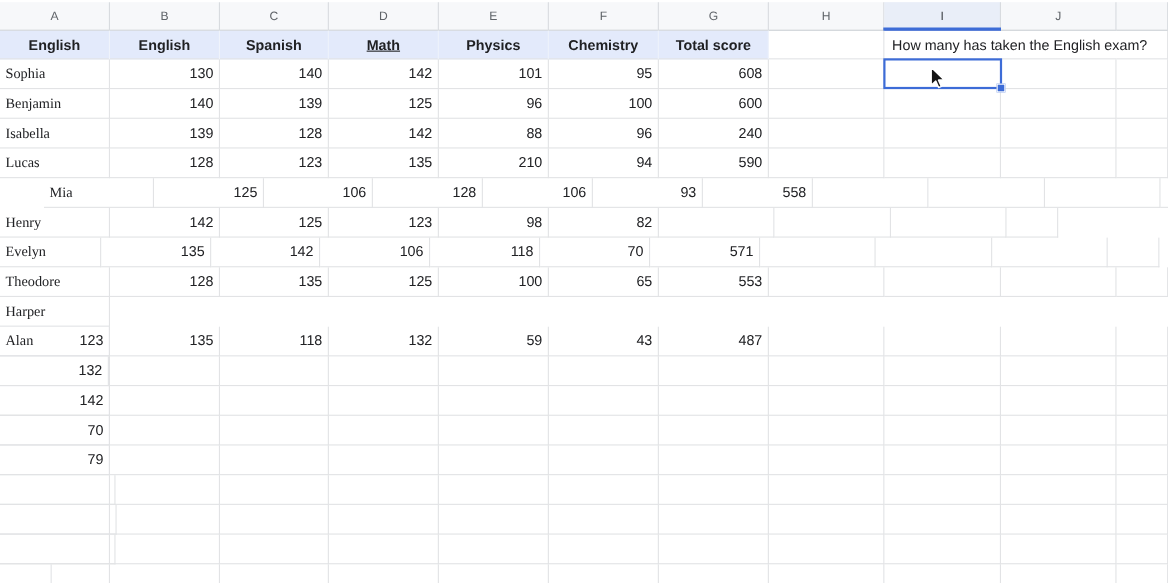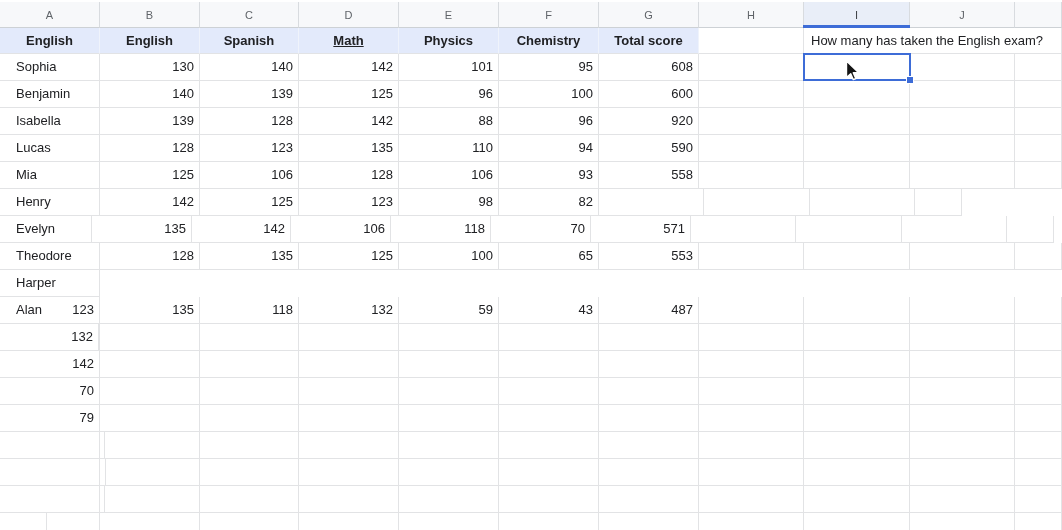--- a/index.html
+++ b/index.html
@@ -35,21 +35,21 @@
   .c{
     box-sizing:border-box;flex:0 0 auto;height:100%;
     border-right:1px solid var(--gridline);border-bottom:1px solid var(--gridline);
     font-size:13px;color:var(--text);overflow:hidden;white-space:nowrap;
     display:block;
   }
   .c.hd{
     background:var(--header-row-bg);font-weight:700;text-align:center;
     border-right:1px solid #eff3fb;
   }
-  .c.name{padding-left:16px;text-align:left;}
+  .c.name{padding-left:5px;text-align:left;font-family:Liberation Serif, serif;}
   .c.num{padding-right:5px;text-align:right;}
   .c.nobr{border-right:none;}
   
   .question{
     position:absolute;left:811px;top:28px;height:26px;line-height:26px;
     font-size:13px;color:var(--text);white-space:nowrap;
   }
   
   .sel-box{
     position:absolute;left:803px;top:53px;width:108px;height:28px;
@@ -118,41 +118,41 @@
         <div class="c" style="width: 105px; line-height: 26px;"></div>
         <div class="c" style="width: 47px; line-height: 26px;"></div>
       </div>
       <div class="row" style="height: 27px;">
         <div class="c name" style="width: 100px; line-height: 26px;">Isabella</div>
         <div class="c num" style="width: 100px; line-height: 26px;">139</div>
         <div class="c num" style="width: 99px; line-height: 26px;">128</div>
         <div class="c num" style="width: 100px; line-height: 26px;">142</div>
         <div class="c num" style="width: 100px; line-height: 26px;">88</div>
         <div class="c num" style="width: 100px; line-height: 26px;">96</div>
-        <div class="c num" style="width: 100px; line-height: 26px;">920</div>
+        <div class="c num" style="width: 100px; line-height: 26px;">240</div>
         <div class="c" style="width: 105px; line-height: 26px;"></div>
         <div class="c" style="width: 106px; line-height: 26px;"></div>
         <div class="c" style="width: 105px; line-height: 26px;"></div>
         <div class="c" style="width: 47px; line-height: 26px;"></div>
       </div>
       <div class="row" style="height: 27px;">
         <div class="c name" style="width: 100px; line-height: 26px;">Lucas</div>
         <div class="c num" style="width: 100px; line-height: 26px;">128</div>
         <div class="c num" style="width: 99px; line-height: 26px;">123</div>
         <div class="c num" style="width: 100px; line-height: 26px;">135</div>
-        <div class="c num" style="width: 100px; line-height: 26px;">110</div>
+        <div class="c num" style="width: 100px; line-height: 26px;">210</div>
         <div class="c num" style="width: 100px; line-height: 26px;">94</div>
         <div class="c num" style="width: 100px; line-height: 26px;">590</div>
         <div class="c" style="width: 105px; line-height: 26px;"></div>
         <div class="c" style="width: 106px; line-height: 26px;"></div>
         <div class="c" style="width: 105px; line-height: 26px;"></div>
         <div class="c" style="width: 47px; line-height: 26px;"></div>
       </div>
       <div class="row" style="height: 27px;">
-        <div class="c name" style="width: 100px; line-height: 26px;">Mia</div>
+        <div class="c name" style="width: 100px; line-height: 26px; margin-left: 40px;">Mia</div>
         <div class="c num" style="width: 100px; line-height: 26px;">125</div>
         <div class="c num" style="width: 99px; line-height: 26px;">106</div>
         <div class="c num" style="width: 100px; line-height: 26px;">128</div>
         <div class="c num" style="width: 100px; line-height: 26px;">106</div>
         <div class="c num" style="width: 100px; line-height: 26px;">93</div>
         <div class="c num" style="width: 100px; line-height: 26px;">558</div>
         <div class="c" style="width: 105px; line-height: 26px;"></div>
         <div class="c" style="width: 106px; line-height: 26px;"></div>
         <div class="c" style="width: 105px; line-height: 26px;"></div>
         <div class="c" style="width: 47px; line-height: 26px;"></div>

